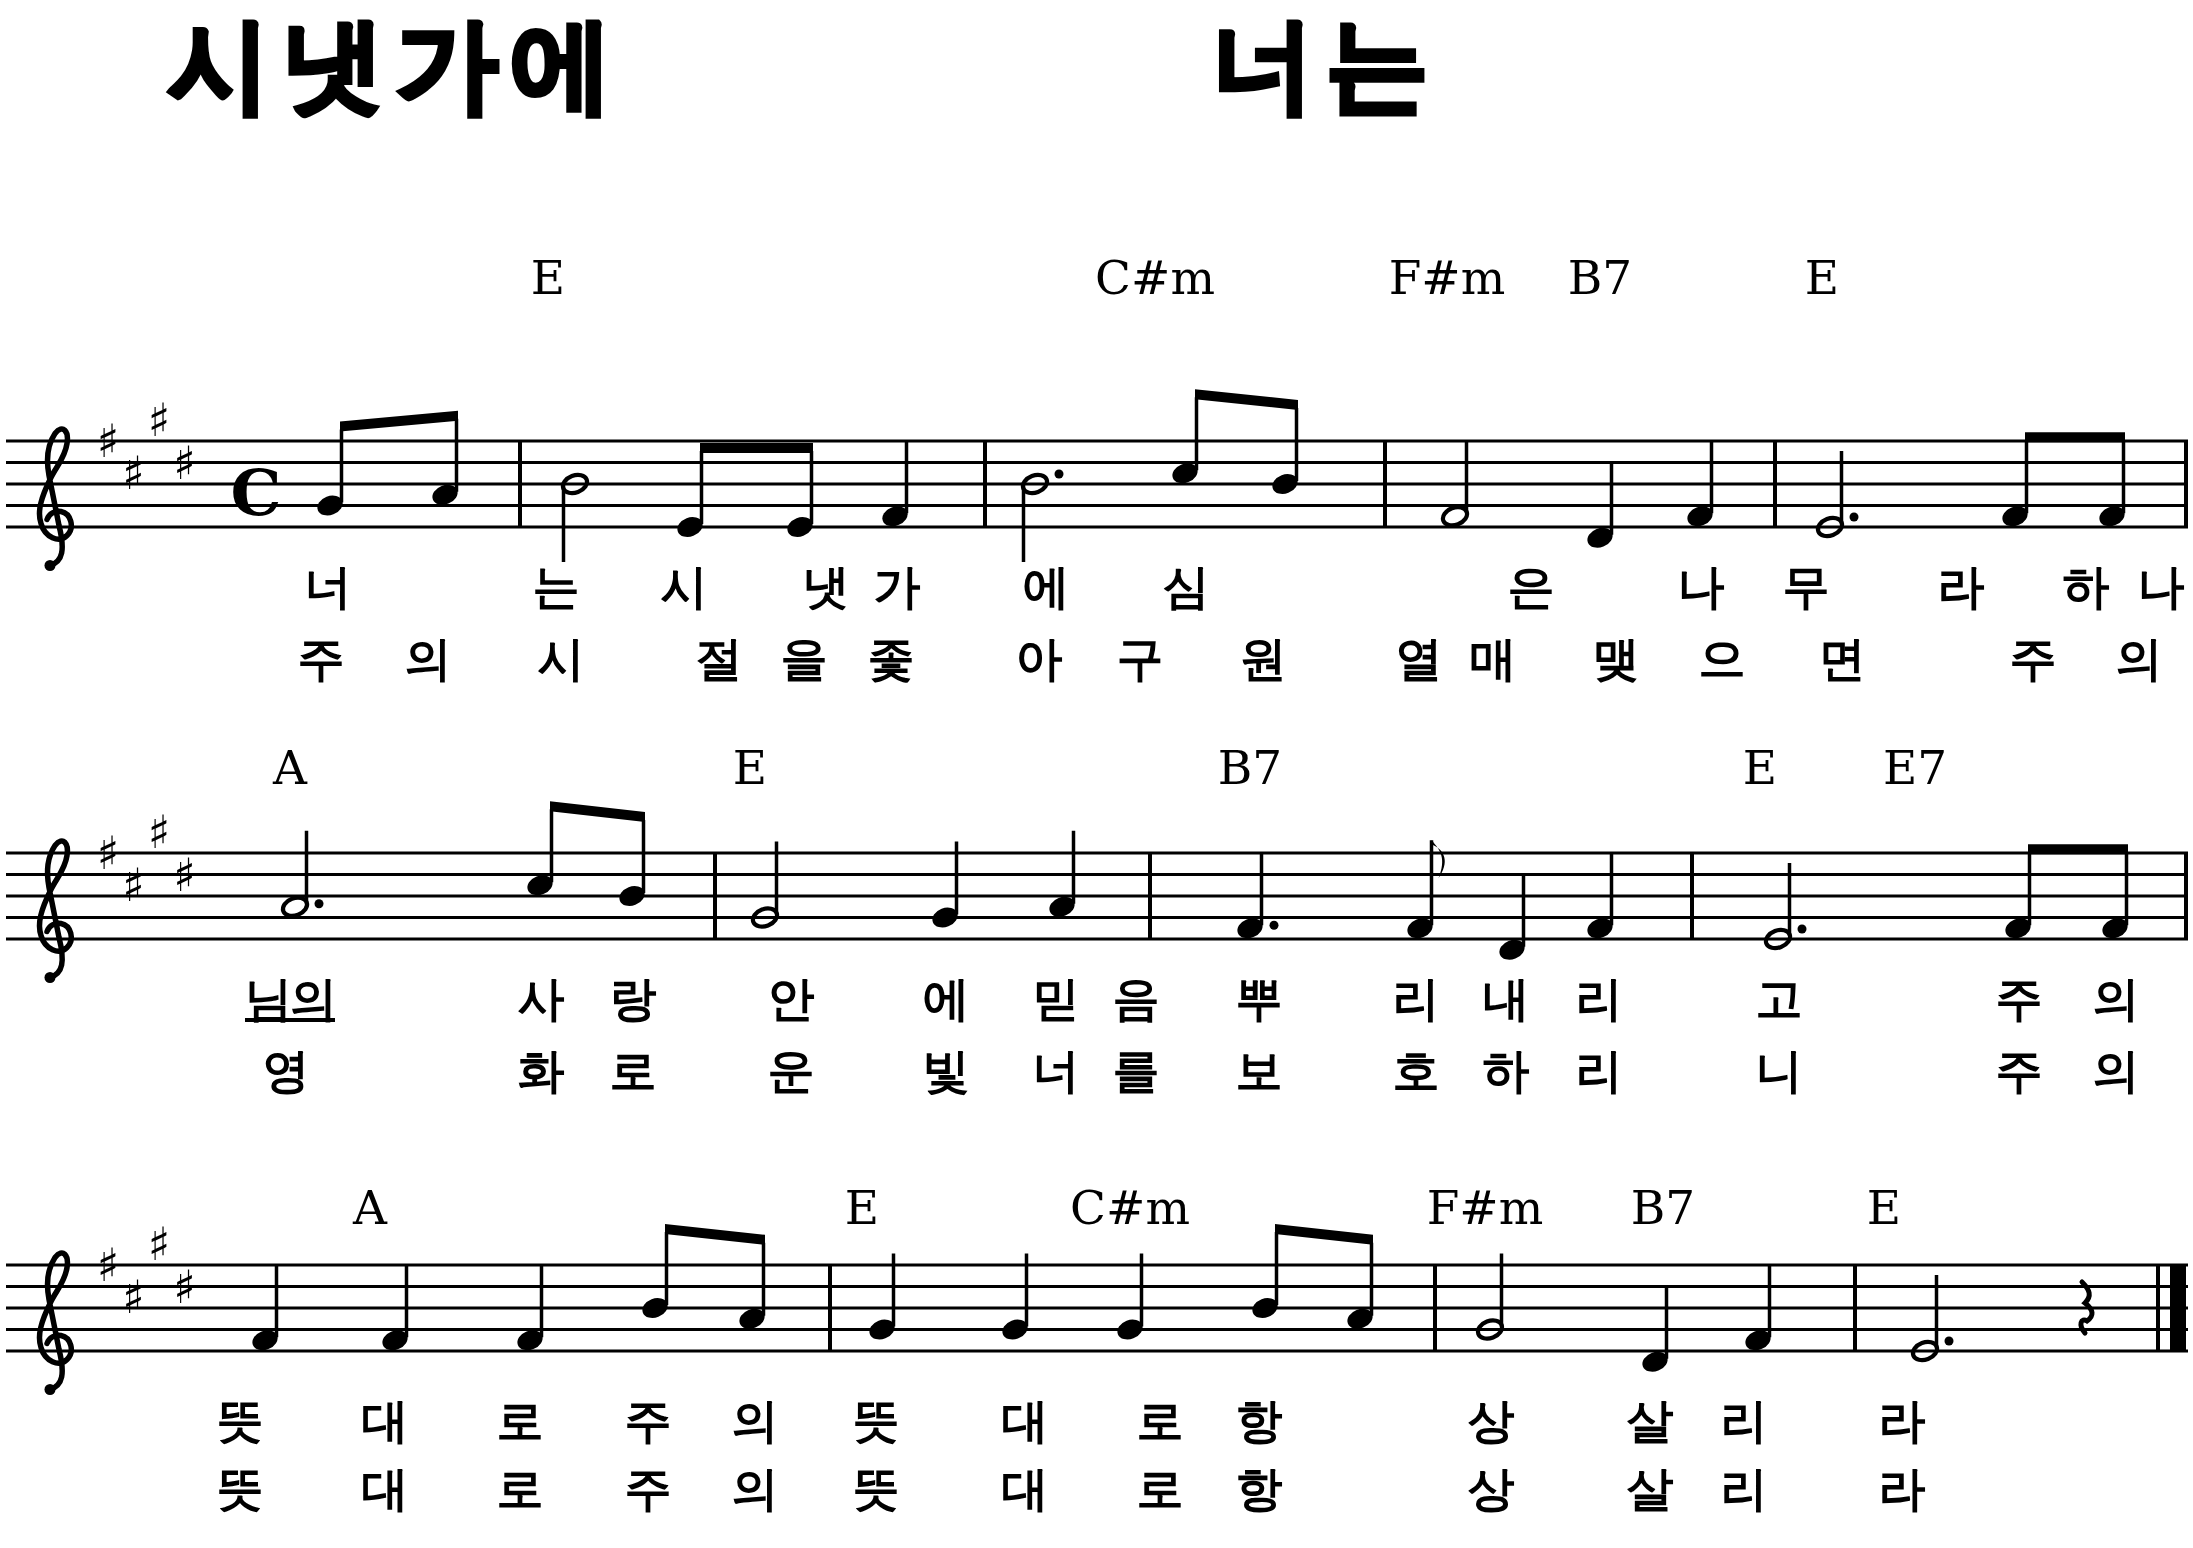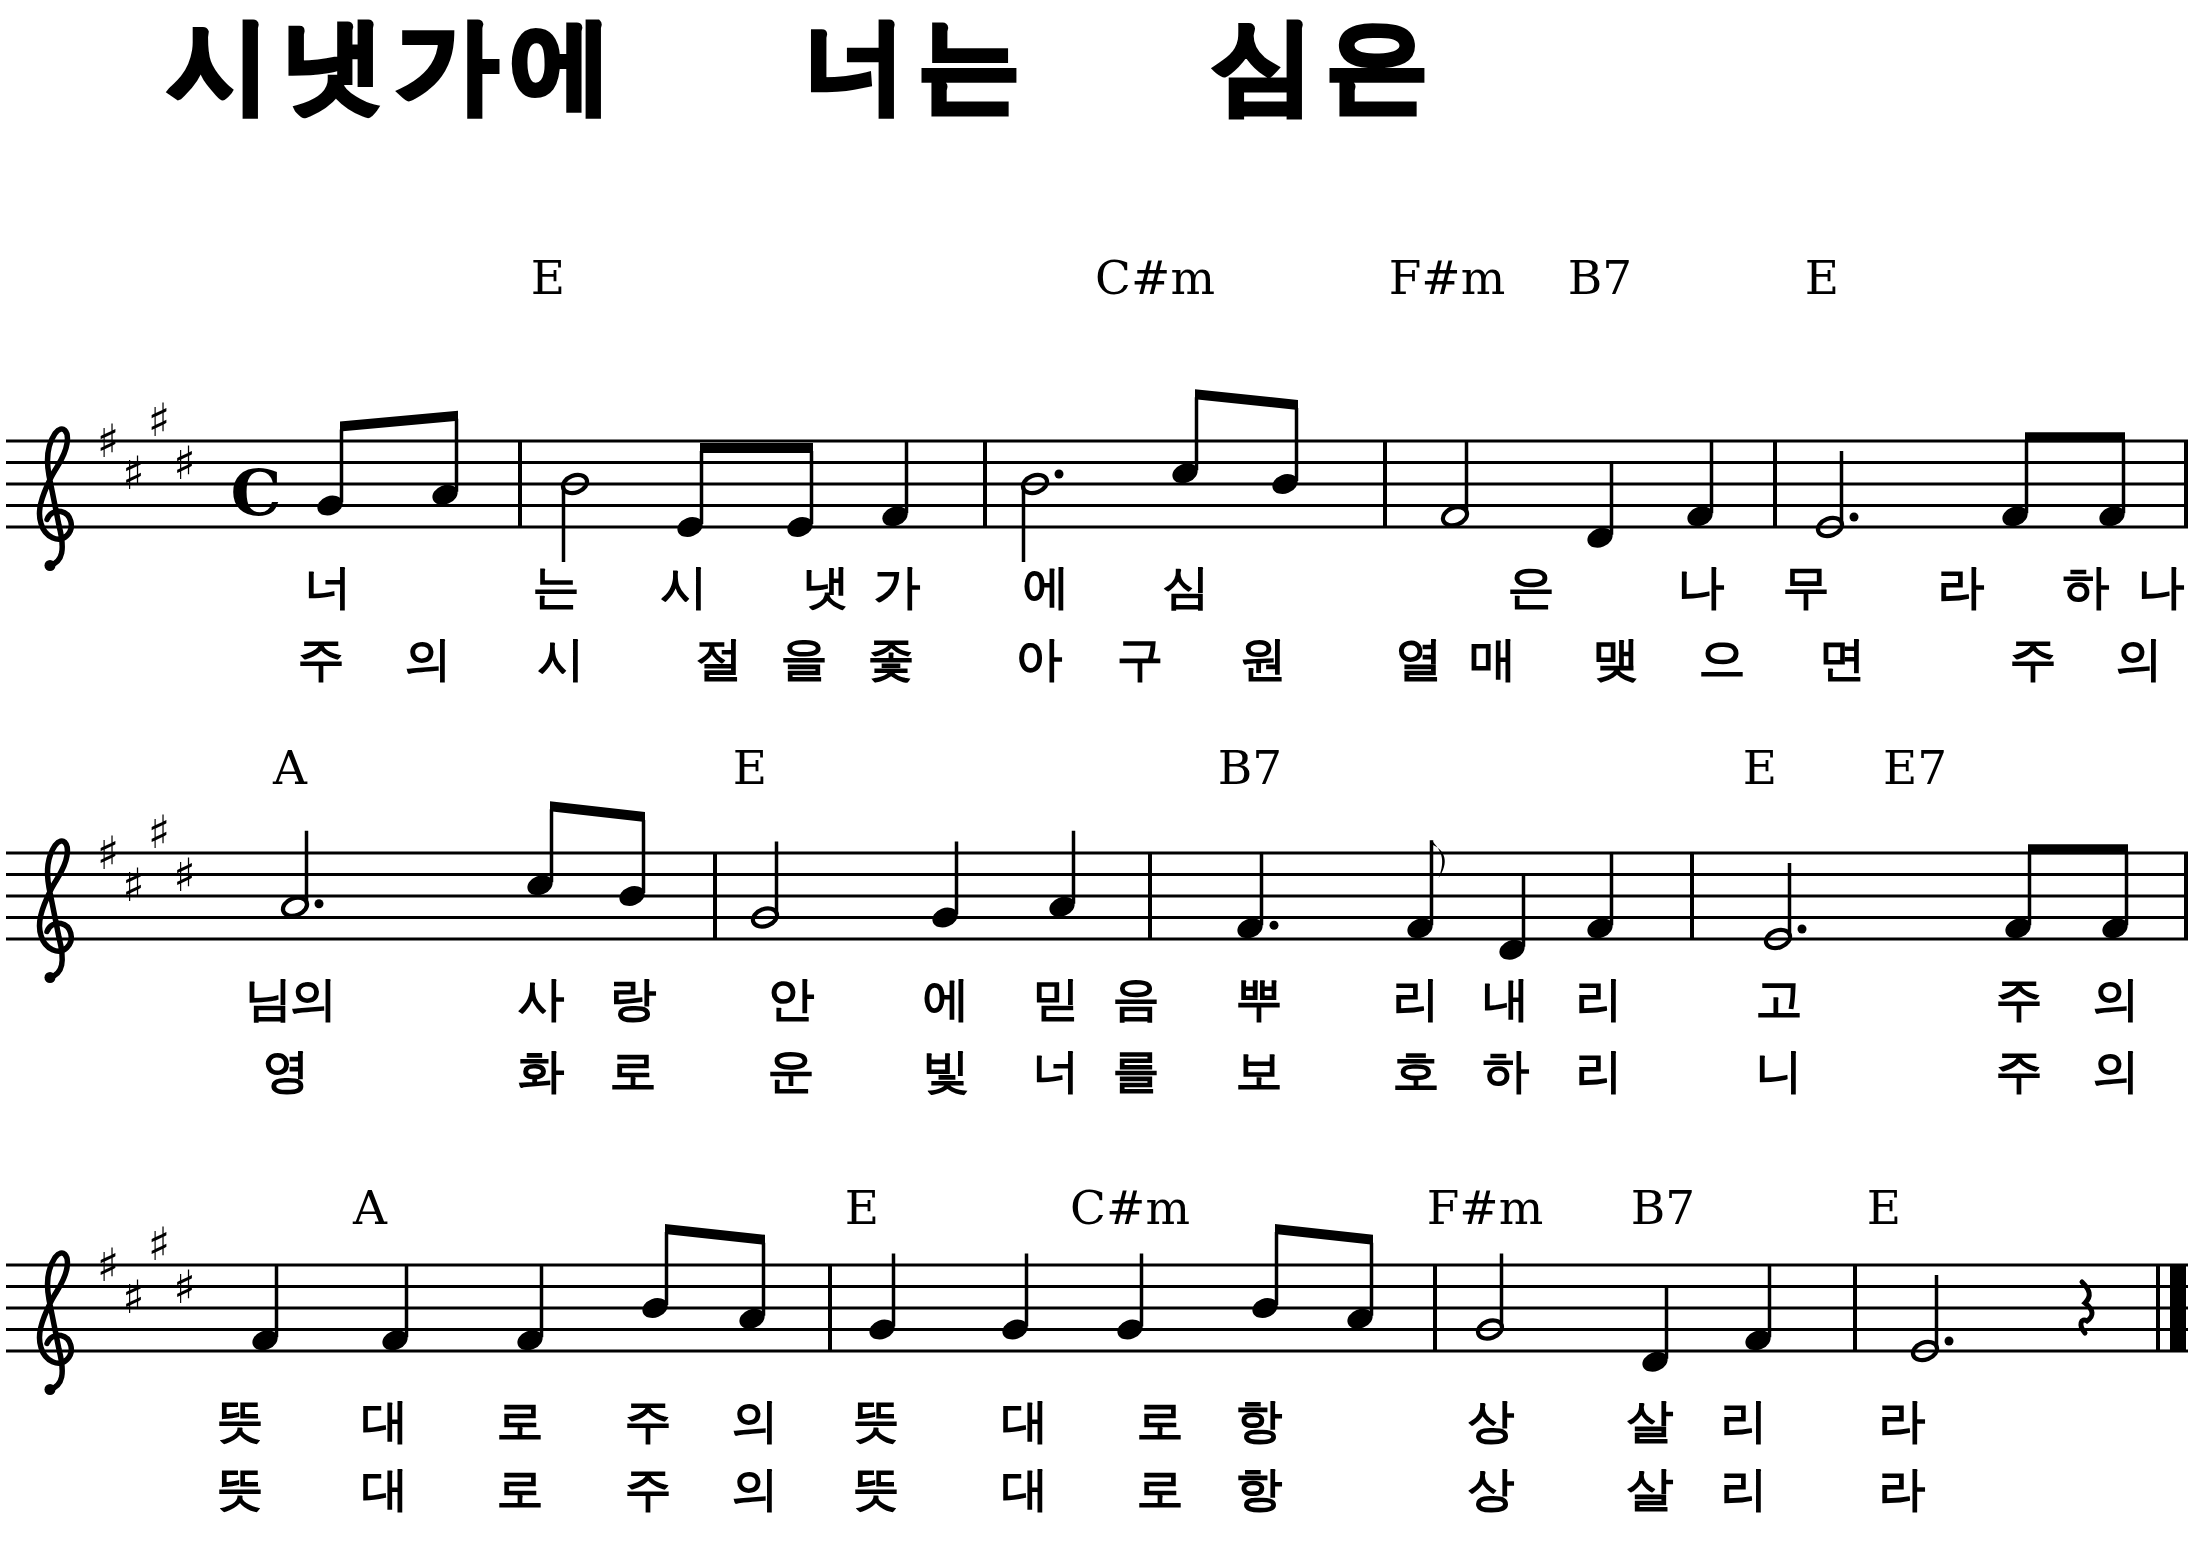--- a/index.html
+++ b/index.html
@@ -16,21 +16,20 @@
   .syll{position:absolute;transform:translateX(-50%);font-size:47px;font-weight:bold;
         letter-spacing:-2px;white-space:nowrap;color:#000;}
 </style>
 </head>
 <body>
 
 <div class="sheet">
   <div class="title-row" id="title-row">
       <span class="title-word">시냇가에</span>
       <span class="title-word">너는</span>
-      <span class="title-word">심은</span>
     </div>
   <svg class="score-svg" id="score-svg" width="2193" height="1548" viewBox="0 0 2193 1548">
       <line x1="6" y1="441" x2="2188" y2="441" stroke="#000000" stroke-width="3"></line>
       <line x1="6" y1="462.5" x2="2188" y2="462.5" stroke="#000000" stroke-width="3"></line>
       <line x1="6" y1="484" x2="2188" y2="484" stroke="#000000" stroke-width="3"></line>
       <line x1="6" y1="505.5" x2="2188" y2="505.5" stroke="#000000" stroke-width="3"></line>
       <line x1="6" y1="527" x2="2188" y2="527" stroke="#000000" stroke-width="3"></line>
       <g transform="translate(55,505.5)">
         <path d="M -5,60 C 8,56 10,44 4,20 L -6,-30 C -9,-46 -8,-60 0,-72 C 8,-82 14,-74 12,-62 C 10,-48 2,-40 -4,-28 C -14,-8 -18,6 -14,18 C -10,32 4,38 12,30 C 20,22 16,8 6,6 C 0,5 -6,8 -8,14" fill="none" stroke="#000000" stroke-width="5.5" stroke-linecap="round"></path>
         <circle cx="-5" cy="60" r="5.5" fill="#000000"></circle>
@@ -298,21 +297,21 @@
       <span class="syll" style="left: 1615px; top: 628px;">맺</span>
       <span class="syll" style="left: 1721px; top: 628px;">으</span>
       <span class="syll" style="left: 1841px; top: 628px;">면</span>
       <span class="syll" style="left: 2032px; top: 628px;">주</span>
       <span class="syll" style="left: 2138px; top: 628px;">의</span>
       <span class="chord" style="left: 290px; top: 740px;">A</span>
       <span class="chord" style="left: 750px; top: 740px;">E</span>
       <span class="chord" style="left: 1250px; top: 740px;">B7</span>
       <span class="chord" style="left: 1760px; top: 740px;">E</span>
       <span class="chord" style="left: 1915px; top: 740px;">E7</span>
-      <span class="syll" style="left: 290px; top: 968px;">님의</span>
+      <span class="syll" style="left: 290px; top: 968px; text-decoration: underline;">님의</span>
       <span class="syll" style="left: 540px; top: 968px;">사</span>
       <span class="syll" style="left: 632px; top: 968px;">랑</span>
       <span class="syll" style="left: 790px; top: 968px;">안</span>
       <span class="syll" style="left: 945px; top: 968px;">에</span>
       <span class="syll" style="left: 1055px; top: 968px;">믿</span>
       <span class="syll" style="left: 1135px; top: 968px;">음</span>
       <span class="syll" style="left: 1258px; top: 968px;">뿌</span>
       <span class="syll" style="left: 1415px; top: 968px;">리</span>
       <span class="syll" style="left: 1505px; top: 968px;">내</span>
       <span class="syll" style="left: 1598px; top: 968px;">리</span>

